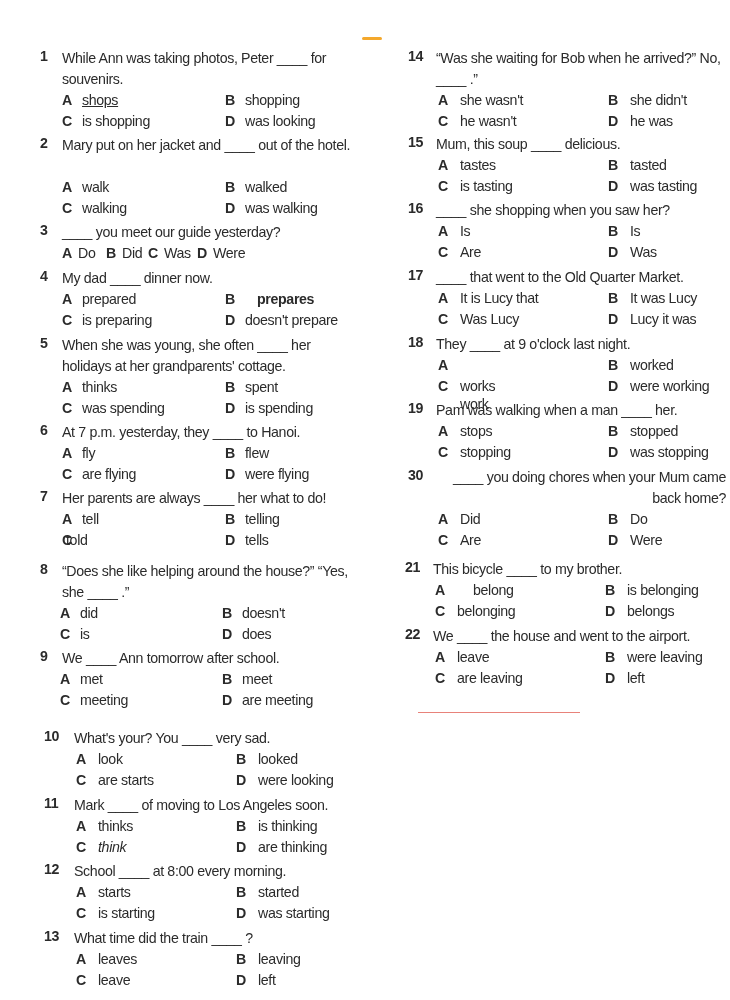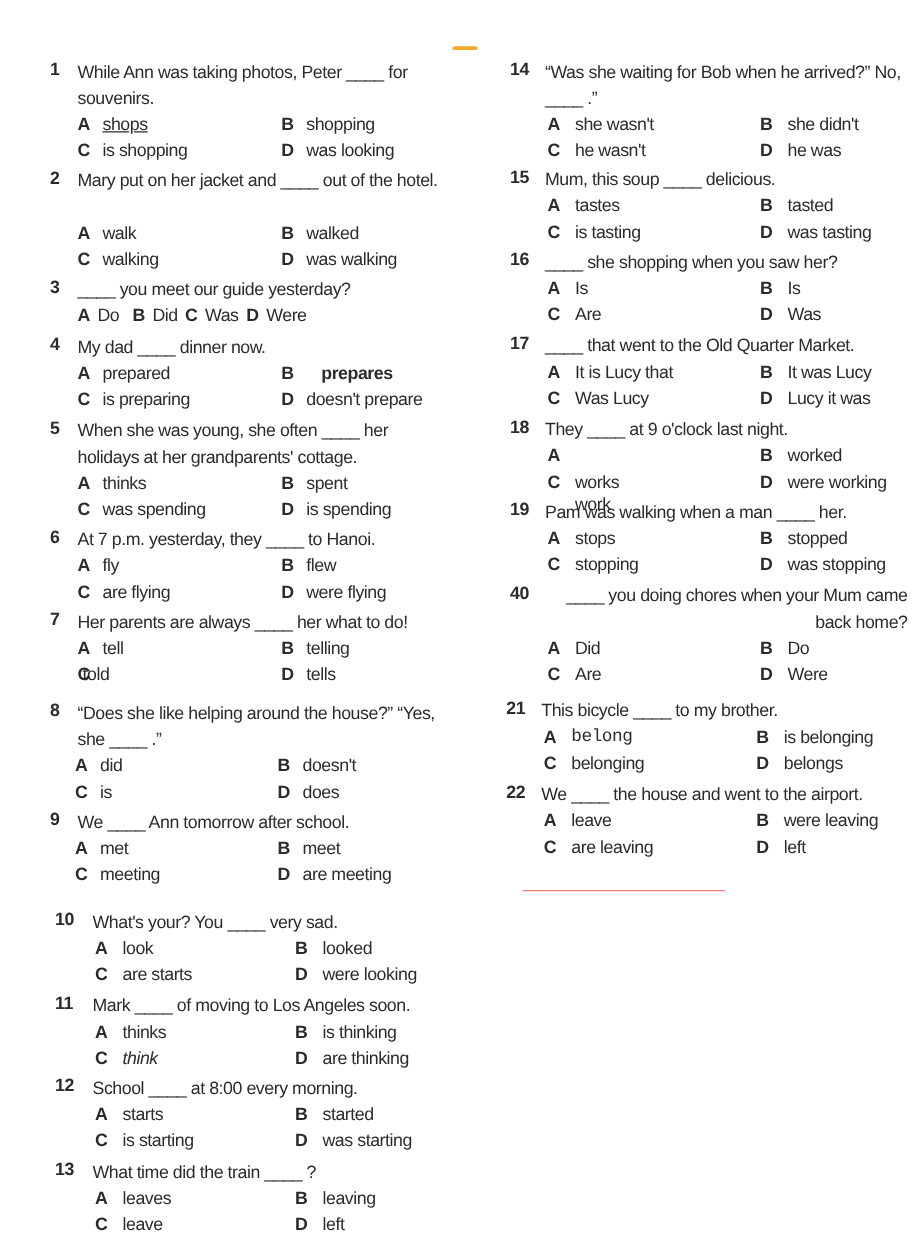--- a/index.html
+++ b/index.html
@@ -180,31 +180,31 @@
     </div>
     <div class="q" style="left: 408px; top: 400px;">
       <span class="q-num">19</span>
       <div class="q-text" style="left: 28px; width: 295px;">Pam was walking when a man ____ her.</div>
       <div class="opt" style="left: 30px; top: 21px;"><span class="ltr">A</span><span class="val" style="left: 22px;">stops</span></div>
       <div class="opt" style="left: 200px; top: 21px;"><span class="ltr">B</span><span class="val" style="left: 22px;">stopped</span></div>
       <div class="opt" style="left: 30px; top: 42px;"><span class="ltr">C</span><span class="val" style="left: 22px;">stopping</span></div>
       <div class="opt" style="left: 200px; top: 42px;"><span class="ltr">D</span><span class="val" style="left: 22px;">was stopping</span></div>
     </div>
     <div class="q" style="left: 408px; top: 467px;">
-      <span class="q-num">40</span>
+      <span class="q-num">30</span>
       <div class="q-text" style="left: 28px; width: 290px; text-align: right;">____ you doing chores when your Mum came back home?</div>
       <div class="opt" style="left: 30px; top: 42px;"><span class="ltr">A</span><span class="val" style="left: 22px;">Did</span></div>
       <div class="opt" style="left: 200px; top: 42px;"><span class="ltr">B</span><span class="val" style="left: 22px;">Do</span></div>
       <div class="opt" style="left: 30px; top: 63px;"><span class="ltr">C</span><span class="val" style="left: 22px;">Are</span></div>
       <div class="opt" style="left: 200px; top: 63px;"><span class="ltr">D</span><span class="val" style="left: 22px;">Were</span></div>
     </div>
     <div class="q" style="left: 405px; top: 559px;">
       <span class="q-num">21</span>
       <div class="q-text" style="left: 28px; width: 300px;">This bicycle ____ to my brother.</div>
-      <div class="opt" style="left: 30px; top: 21px;"><span class="ltr">A</span><span class="val" style="left: 22px; font-family: Liberation Mono, monospace;">belong</span></div>
+      <div class="opt" style="left: 30px; top: 21px;"><span class="ltr">A</span><span class="val" style="left: 38px;">belong</span></div>
       <div class="opt" style="left: 200px; top: 21px;"><span class="ltr">B</span><span class="val" style="left: 22px;">is belonging</span></div>
       <div class="opt" style="left: 30px; top: 42px;"><span class="ltr">C</span><span class="val" style="left: 22px;">belonging</span></div>
       <div class="opt" style="left: 200px; top: 42px;"><span class="ltr">D</span><span class="val" style="left: 22px;">belongs</span></div>
     </div>
     <div class="q" style="left: 405px; top: 626px;">
       <span class="q-num">22</span>
       <div class="q-text" style="left: 28px; width: 305px;">We ____ the house and went to the airport.</div>
       <div class="opt" style="left: 30px; top: 21px;"><span class="ltr">A</span><span class="val" style="left: 22px;">leave</span></div>
       <div class="opt" style="left: 200px; top: 21px;"><span class="ltr">B</span><span class="val" style="left: 22px;">were leaving</span></div>
       <div class="opt" style="left: 30px; top: 42px;"><span class="ltr">C</span><span class="val" style="left: 22px;">are leaving</span></div>

